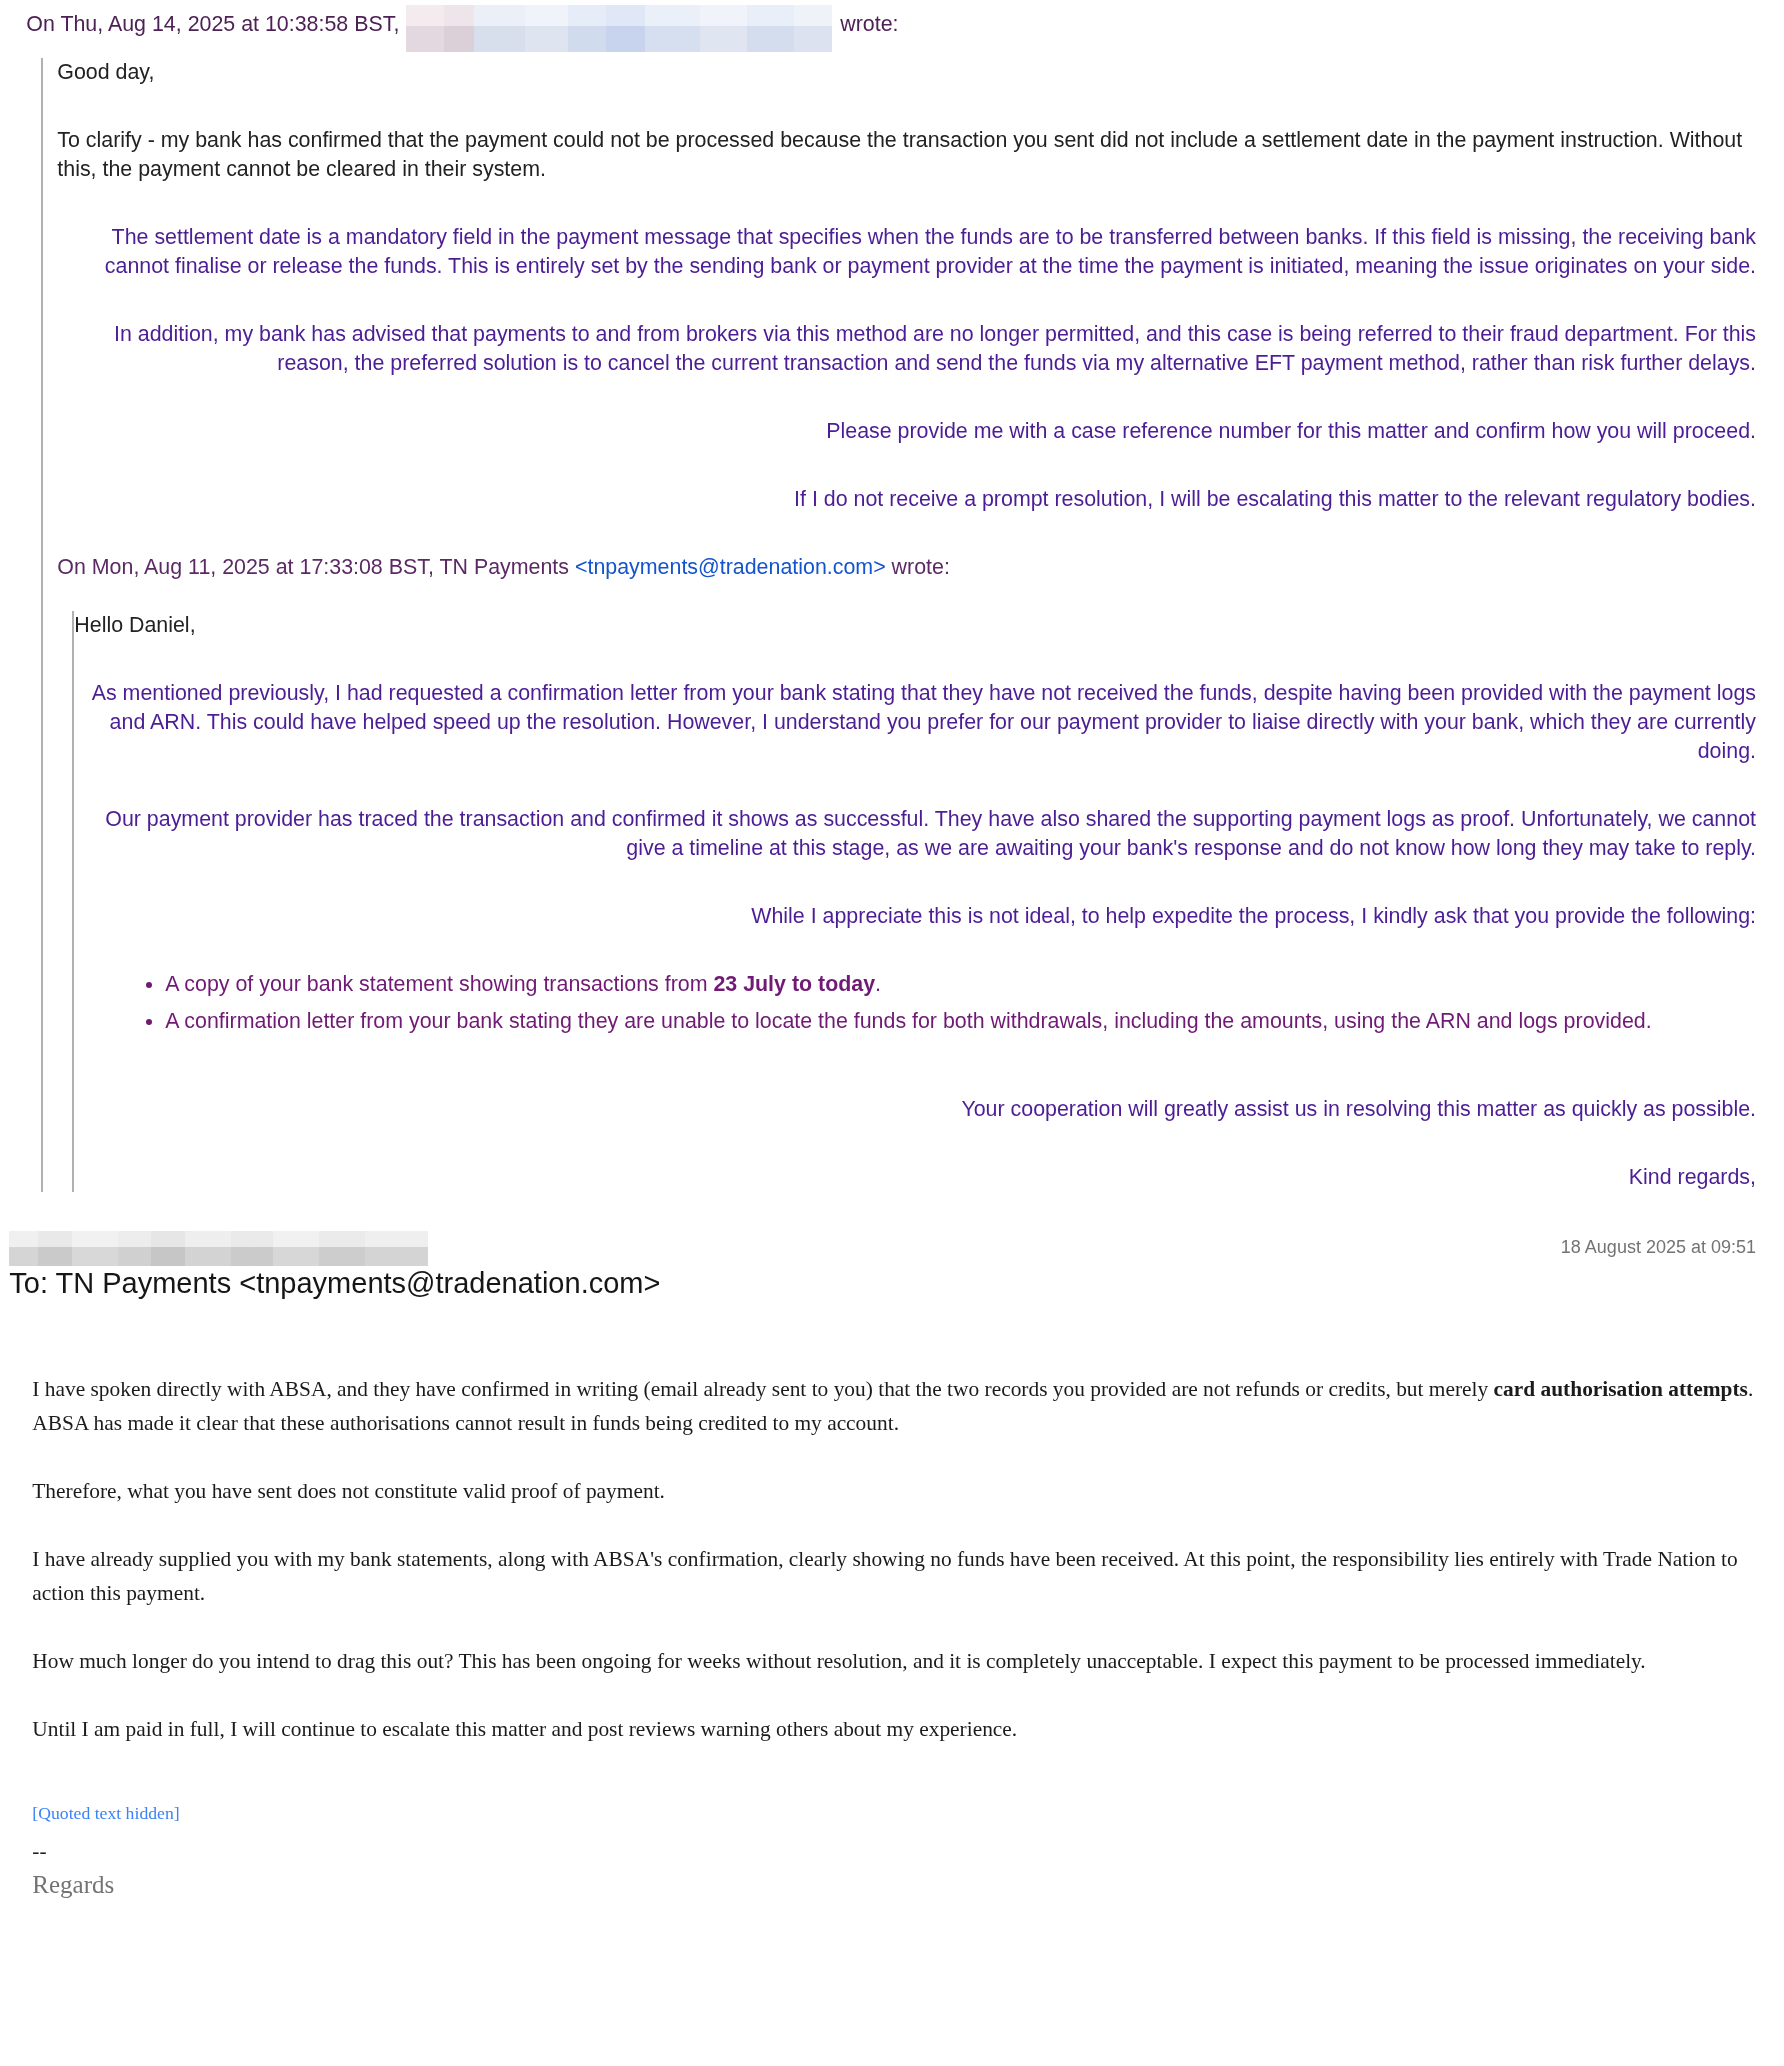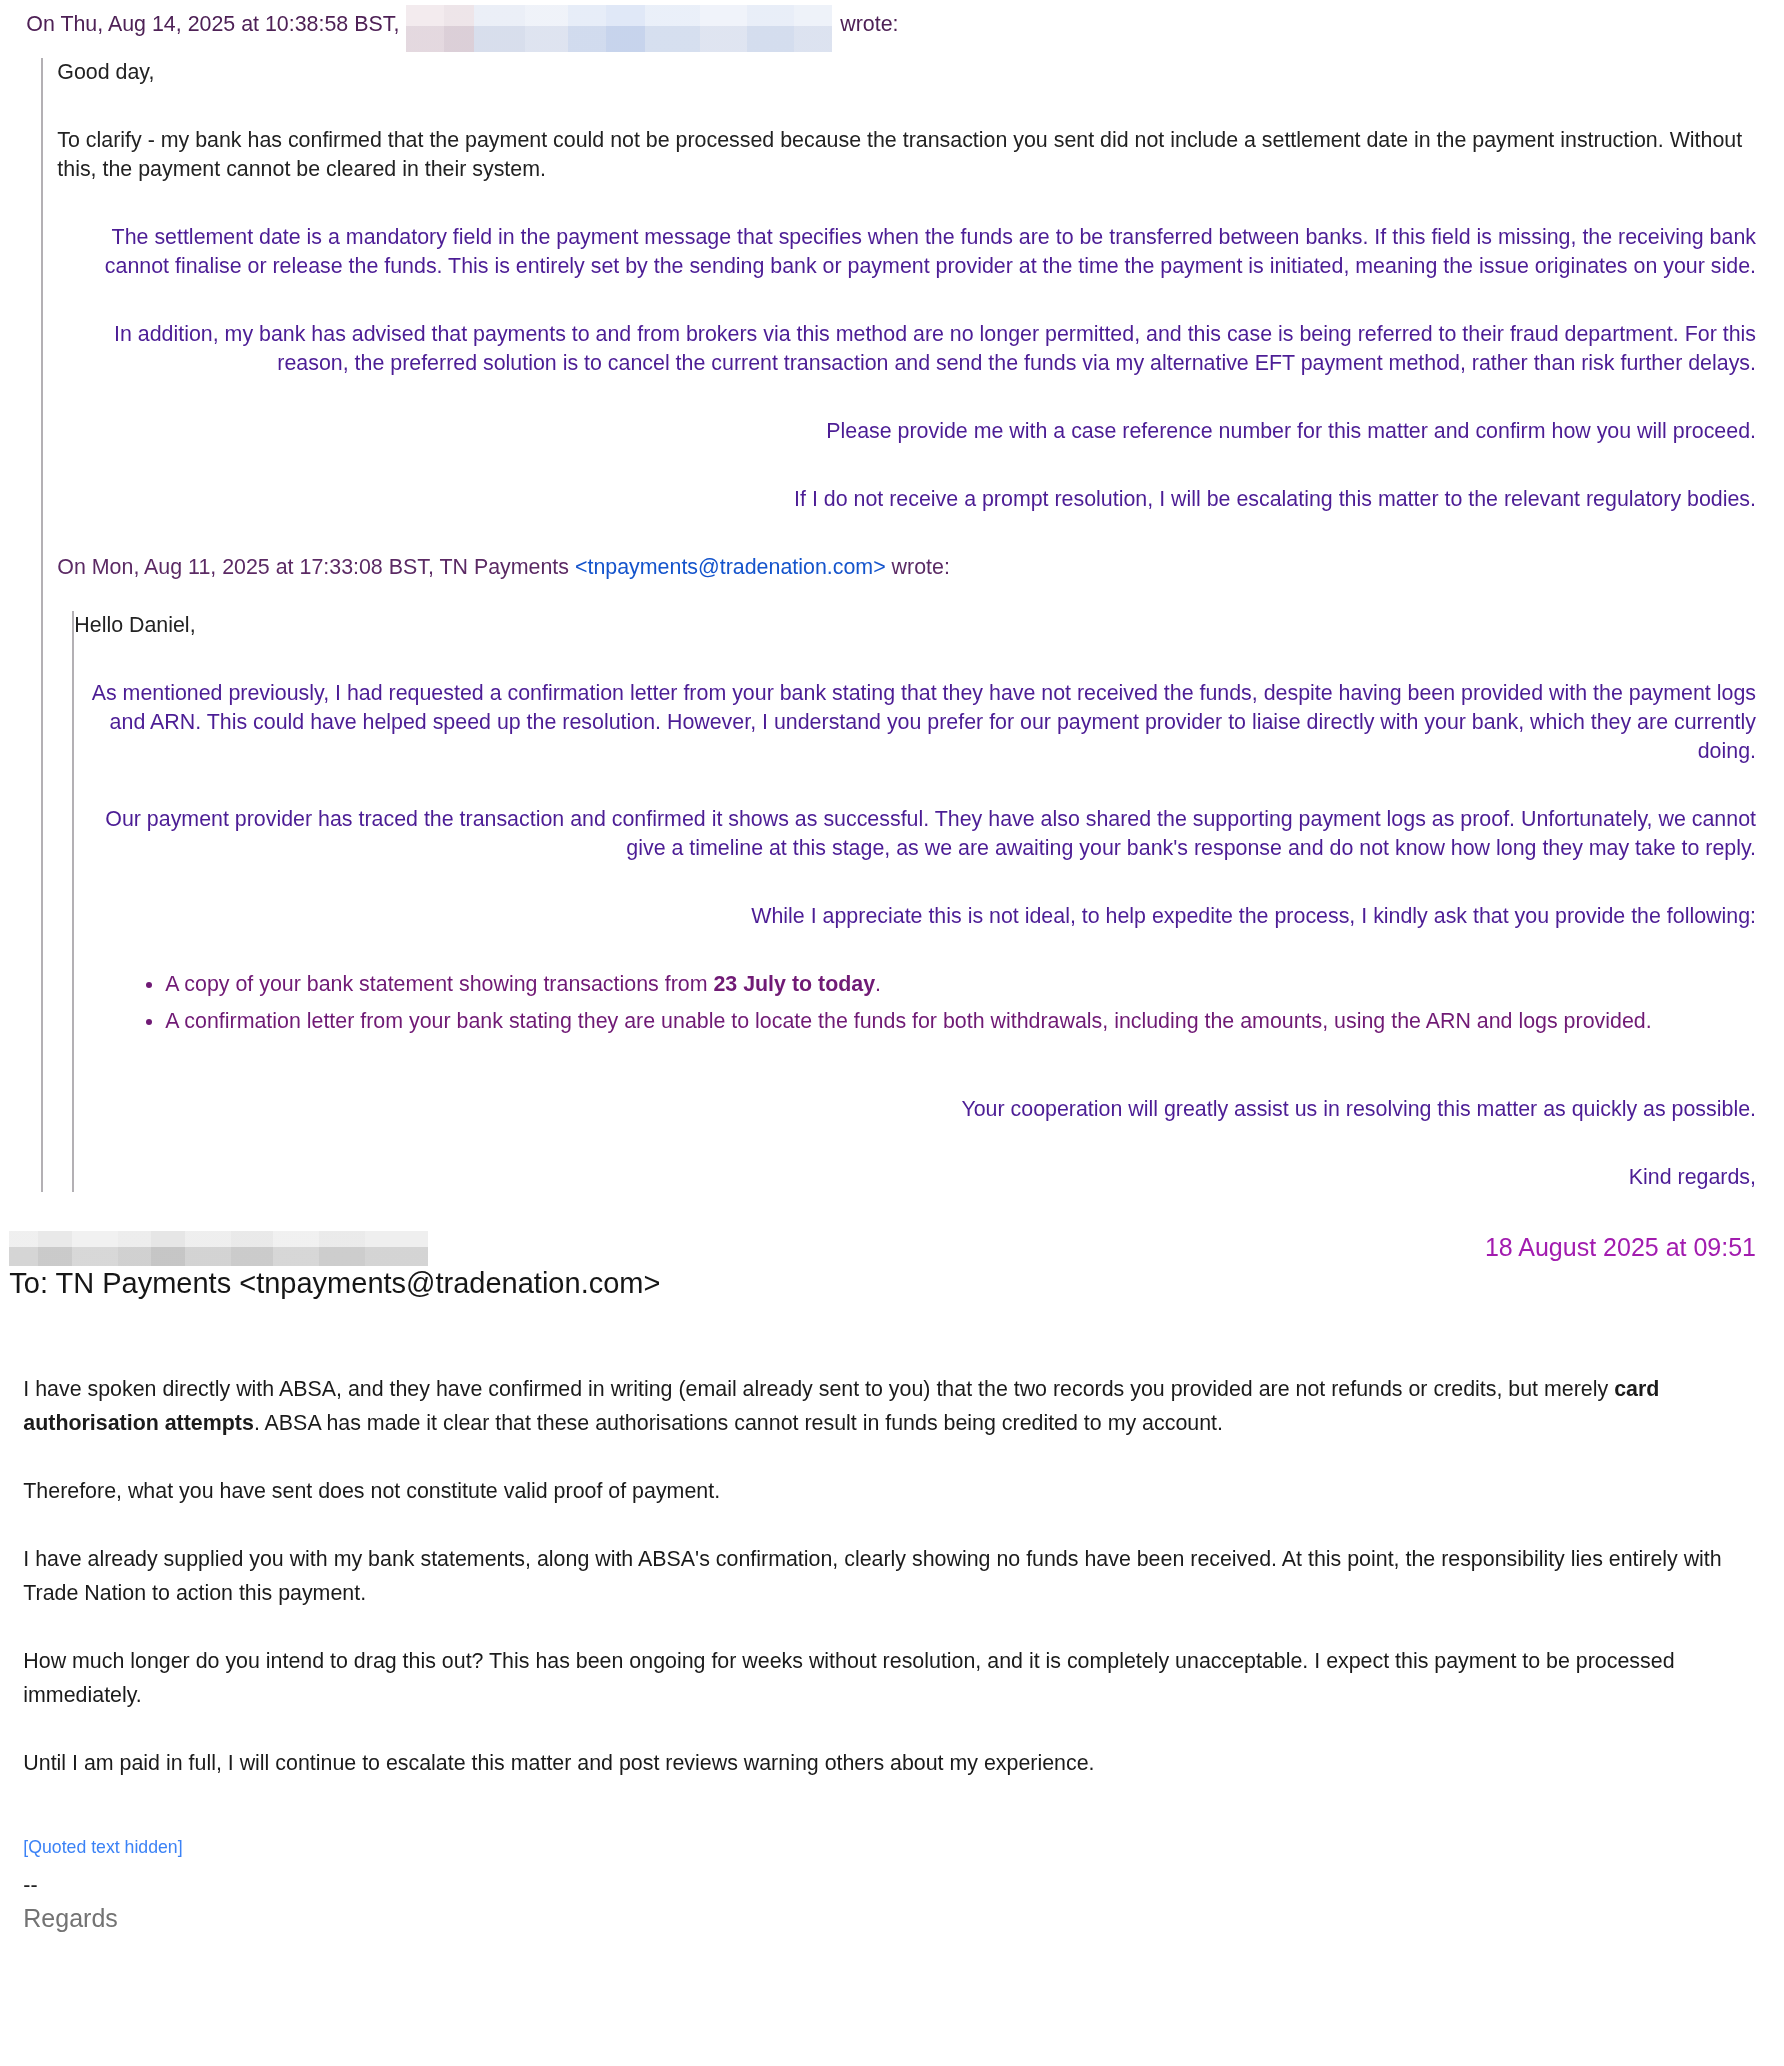--- a/index.html
+++ b/index.html
@@ -61,30 +61,31 @@
         #d2d2d2 34% 42%, #e1e1e1 42% 53%, #d8d8d8 53% 63%, #e5e5e5 63% 74%,
         #dadada 74% 85%, #e2e2e2 85% 100%);
   }
 
   
   .meta-row{
     display:flex;justify-content:space-between;align-items:flex-start;
     margin-top:1.9px;
   }
   .date-line{
-    font-size:25px;line-height:29px;color:#a21caf;
+    font-size:18px;line-height:29px;color:#737373;
     padding-top:2.8px;white-space:nowrap;margin-left:20px;
   }
   .to-line{
     font-size:29px;line-height:29px;color:#161616;
     margin-top:3.7px;
   }
   .body-zone{
     font-size:21.4px;line-height:34px;color:#1b1b1b;
-    margin:74px 0 0 14px;
+    margin:74px 0 0 23px;
+    font-family:Liberation Serif, serif;
   }
   .body-zone p{margin:34px 0;}
   .quoted-hidden{
     font-size:17.7px;line-height:22.3px;color:#3b82f6;
     margin-top:56px;
   }
   .sig-dashes{font-size:21.4px;line-height:26px;margin-top:13px;color:#222222;}
   .sig-regards{font-size:25px;line-height:29px;margin-top:6.5px;color:#737373;}
 </style>
 </head>

